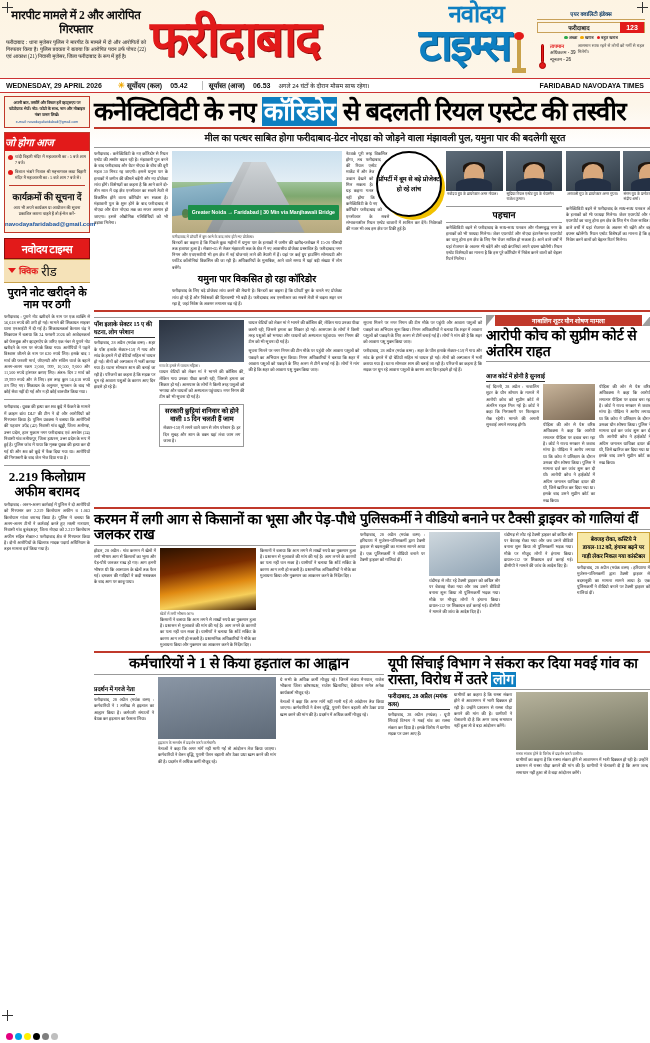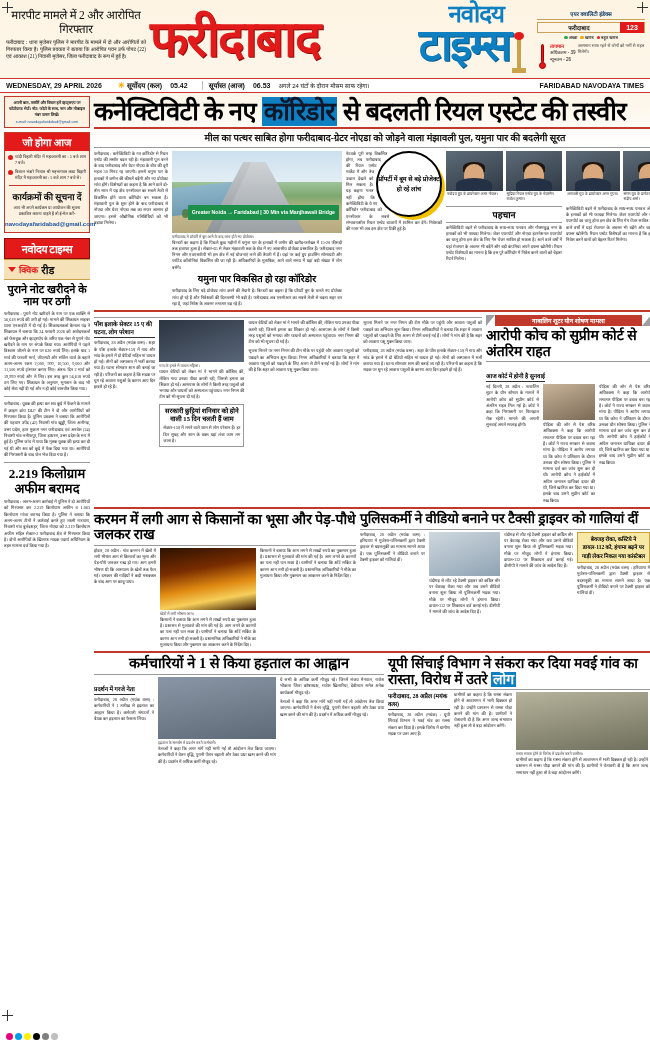--- a/index.html
+++ b/index.html
@@ -17,21 +17,21 @@
   
   .reg { position:absolute; width:11px; height:11px; }
   .reg:before, .reg:after { content:""; position:absolute; background:#333; }
   .reg:before { left:5px; top:0; width:1px; height:11px; }
   .reg:after { top:5px; left:0; height:1px; width:11px; }
 
   
   .masthead { position:relative; height:78px; }
   .mh-left { position:absolute; left:6px; top:8px; width:140px; text-align:center; }
   .mh-left h3 {
-    font-family:"Liberation Serif", serif; font-weight:normal; font-size:11.5px;
+    font-family:"Liberation Serif", serif; font-weight:bold; font-size:11.5px;
     color:#111; line-height:1.22; letter-spacing:-.2px;
   }
   .mh-left p {
     margin-top:3px; font-family:"Liberation Serif", serif;
     font-size:5.1px; line-height:1.42; color:#1a1a1a; text-align:justify;
   }
 
   .logo-block { position:absolute; left:150px; top:2px; width:360px; height:76px; }
   .logo-fbd {
     position:absolute; left:0; top:12px;
@@ -93,57 +93,57 @@
   
   .tx { font-size:4.2px; line-height:1.5; text-align:justify; color:#151515;
         font-family:"Liberation Serif", serif; }
 
   
   .contact-box { border:1px solid #c0392b; background:#fdf2e2; padding:3px; margin-bottom:4px; }
   .contact-box .tx { font-size:4px; text-align:center; font-weight:bold; }
   .contact-box .mail { font-size:3.6px; color:#16519e; text-align:center; margin-top:2px; }
 
   .today-box { border:1.4px solid #c0392b; background:#fdf2e2; margin-bottom:5px; }
-  .today-hd { background:#e21a1a; color:#fff; text-align:center; font-weight:bold;
-    font-size:10px; padding:2px 0; font-family:"Liberation Serif",serif; }
+  .today-hd { background:#e21a1a; color:#fff; text-align:left; font-weight:bold;
+    font-size:10px; padding:2px 0; font-family:"Liberation Serif",serif;font-style:italic; }
   .today-item { display:flex; gap:2px; padding:3px 3px 0 3px; }
   .bullet { width:5px; height:5px; border-radius:50%; background:#e21a1a; flex:0 0 5px; margin-top:1px;}
   .today-item .tx { font-size:4.1px; }
   .today-div { height:1px; background:#c0392b; margin:3px 4px; }
   .inform-hd { text-align:center; font-weight:bold; font-size:9px; color:#111;
     font-family:"Liberation Serif",serif; padding:1px 0 2px; }
   .inform-tx { font-size:4.1px; text-align:center; padding:0 4px; line-height:1.5; }
   .inform-mail { text-align:center; color:#16519e; font-size:6px; font-weight:bold;
     padding:3px 0 4px; line-height:1.35; }
   .mini-logo { background:#e21a1a; color:#fff; text-align:center; font-weight:bold;
     font-size:11px; padding:2px 0; font-family:"Liberation Serif",serif;
     border:1px solid #8d0d0d; letter-spacing:-0.5px;}
 
   .quick-hd { display:flex; align-items:center; gap:3px; background:#f5e2b8;
     border-top:1px solid #c9a24b; border-bottom:1px solid #c9a24b; padding:2px 4px; margin-bottom:3px;}
   .quick-hd .tri { width:0;height:0;border-left:4px solid transparent;border-right:4px solid transparent;
     border-top:5px solid #e21a1a; }
   .quick-hd .q1 { font-weight:bold; font-size:9px; color:#e21a1a; font-family:"Liberation Serif",serif;}
-  .quick-hd .q2 { font-weight:bold; font-size:11px; color:#111; font-family:"Liberation Serif",serif;}
+  .quick-hd .q2 { font-weight:normal; font-size:13px; color:#111; font-family:"Liberation Serif",serif;}
 
   .lh { font-family:"Liberation Serif",serif; font-weight:bold; color:#000;
     text-align:center; line-height:1.12; }
   .lh.s1 { font-size:11px; }
   .divline { height:1px; background:#999; margin:4px 0; }
 
   .numhead { font-family:"Liberation Serif",serif; font-weight:bold; font-size:13px;
     text-align:center; line-height:1.12; margin:4px 0 3px; }
 
   
   .main-head {
     font-family:"Liberation Serif", serif; font-weight:bold;
     font-size:25.5px; line-height:1.08; color:#000; letter-spacing:-0.6px;
     padding:2px 0 0 0;
   }
-  .main-head .hi { background:#0e7fc1; color:#0f172a; padding:0 2px; }
+  .main-head .hi { background:#0e7fc1; color:#ffffff; padding:0 2px; }
   .main-sub {
     font-family:"Liberation Serif",serif; font-weight:bold; font-size:9.5px;
     text-align:center; padding:2px 0 3px; color:#111;
   }
   .rule-red { height:2px; background:#c0392b; }
   .rule-thin { height:1px; background:#999; }
 
   .cols { display:flex; gap:4px; }
   .c { }
 

